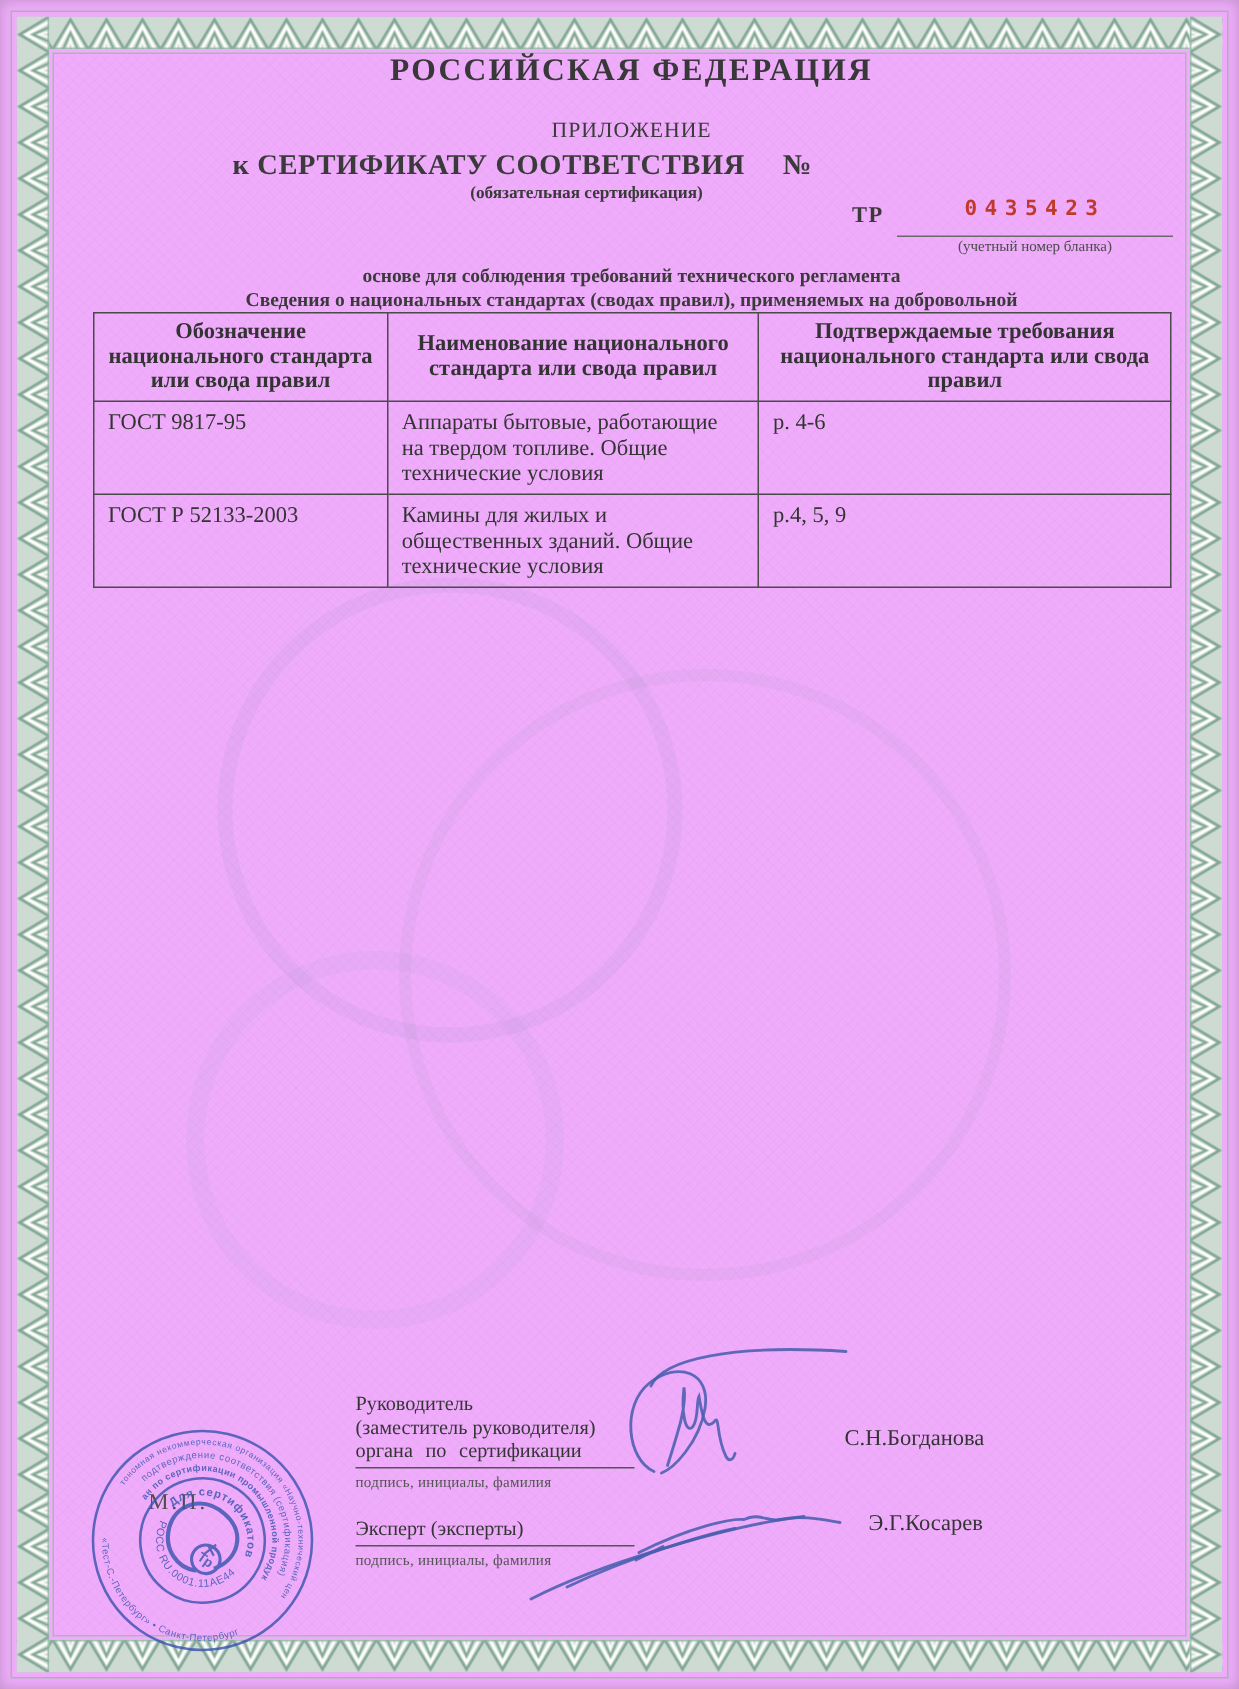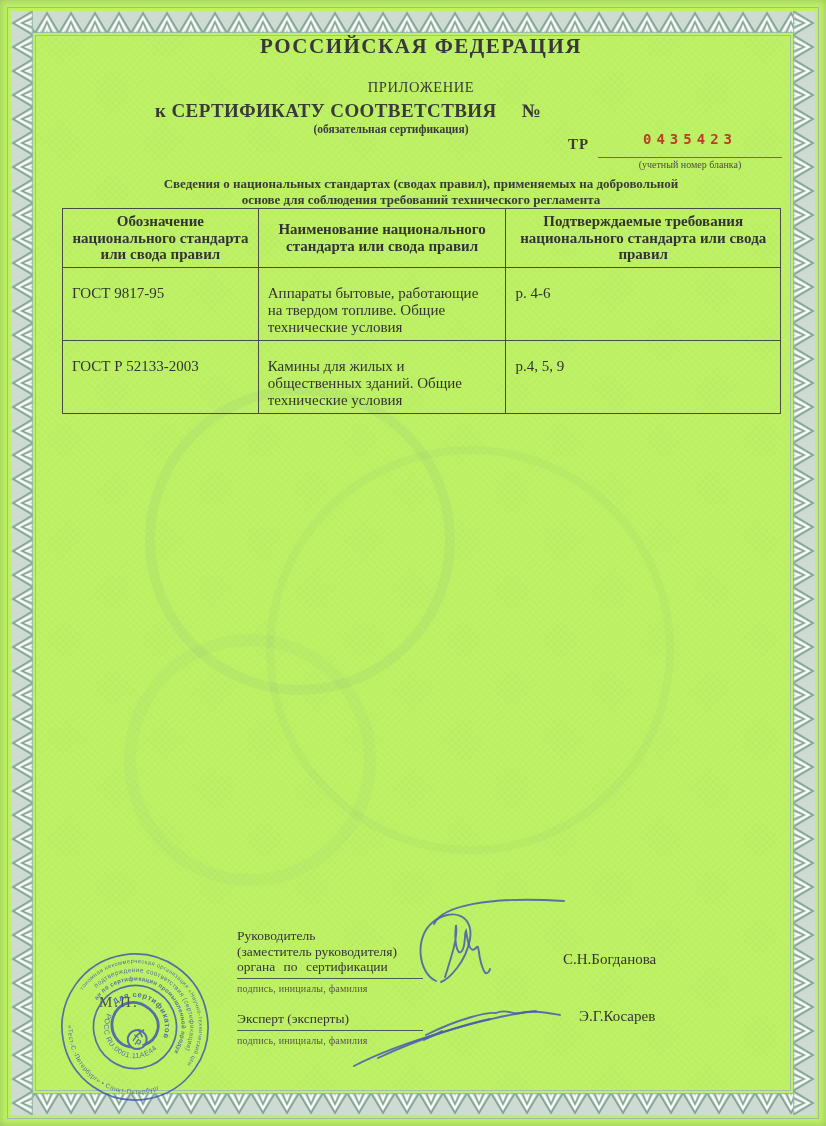--- a/index.html
+++ b/index.html
@@ -1,18 +1,18 @@
 <!DOCTYPE html>
 <html><head>
 <meta charset="utf-8">
 <style>
   html,body{margin:0;padding:0;background:#e8e8e6;}
   .page{
     position:relative;width:826px;height:1126px;margin:0 auto;
-    background:#bef264;overflow:hidden;
+    background:#f0abfc;overflow:hidden;
     font-family:"Liberation Serif","DejaVu Serif",serif;color:#3a3a3a;
     box-shadow:inset 0 0 9px rgba(90,100,95,.35);
   }
   
   .texture{
     position:absolute;inset:37px;pointer-events:none;
     background:
       repeating-linear-gradient(45deg, rgba(130,160,148,.055) 0 1px, transparent 1px 5px),
       repeating-linear-gradient(-45deg, rgba(130,160,148,.05) 0 1px, transparent 1px 5px);
   }
@@ -35,21 +35,21 @@
   .blank-num{position:absolute;left:598px;top:131px;width:184px;height:26px;text-align:center;
     font-family:"DejaVu Sans Mono",monospace;font-size:14px;font-weight:bold;letter-spacing:5px;
     color:#bf3a2b;border-bottom:1.2px solid #6a6a6a;}
   .blank-cap{position:absolute;left:598px;top:159px;width:184px;text-align:center;font-size:10px;color:#4c4c4c;}
   .intro{top:176px;font-size:13px;font-weight:bold;line-height:15.5px;}
   
   .std-table{position:absolute;left:62px;top:208px;width:719px;border-collapse:collapse;
     font-size:15px;color:#333;}
   .std-table th,.std-table td{border:1.5px solid #4a4a4a;padding:4px 9px;}
   .std-table th{font-weight:bold;text-align:center;vertical-align:middle;height:48px;line-height:16.5px;}
-  .std-table td{text-align:left;vertical-align:top;line-height:17px;padding-top:17px;}
+  .std-table td{text-align:left;vertical-align:top;line-height:17px;padding-top:6px;}
   .row-1 td{height:50px;}
   .row-2 td{height:38px;}
   
   .role-block{position:absolute;left:237px;font-size:13.5px;line-height:15.5px;color:#353535;}
   .rb-head{top:928px;width:190px;}
   .rb-just{word-spacing:5px;}
   .u-line{border-bottom:1.1px solid #555;height:2px;width:186px;margin-top:1px;}
   .sig-cap{font-size:10px;color:#555;letter-spacing:.2px;margin-top:2px;}
   .rb-expert{top:1011px;width:200px;}
   .sig-name{position:absolute;font-size:15px;color:#343434;}
@@ -144,22 +144,22 @@
   <div class="cert-row">
     <span>к СЕРТИФИКАТУ СООТВЕТСТВИЯ</span>
     <span class="nsign">№</span>
   </div>
   <div class="mandatory">(обязательная сертификация)</div>
   <div class="tr-label">ТР</div>
   <div class="blank-num">0435423</div>
   <div class="blank-cap">(учетный номер бланка)</div>
 
   <div class="centerband intro">
+    <div>основе для соблюдения требований технического регламента</div>
     <div>Сведения о национальных стандартах (сводах правил), применяемых на добровольной</div>
-    <div>основе для соблюдения требований технического регламента</div>
   </div>
 
   <table class="std-table">
     <colgroup>
         <col style="width:196px">
         <col style="width:248px">
         <col style="width:275px">
       </colgroup>
     <thead>
       <tr>

